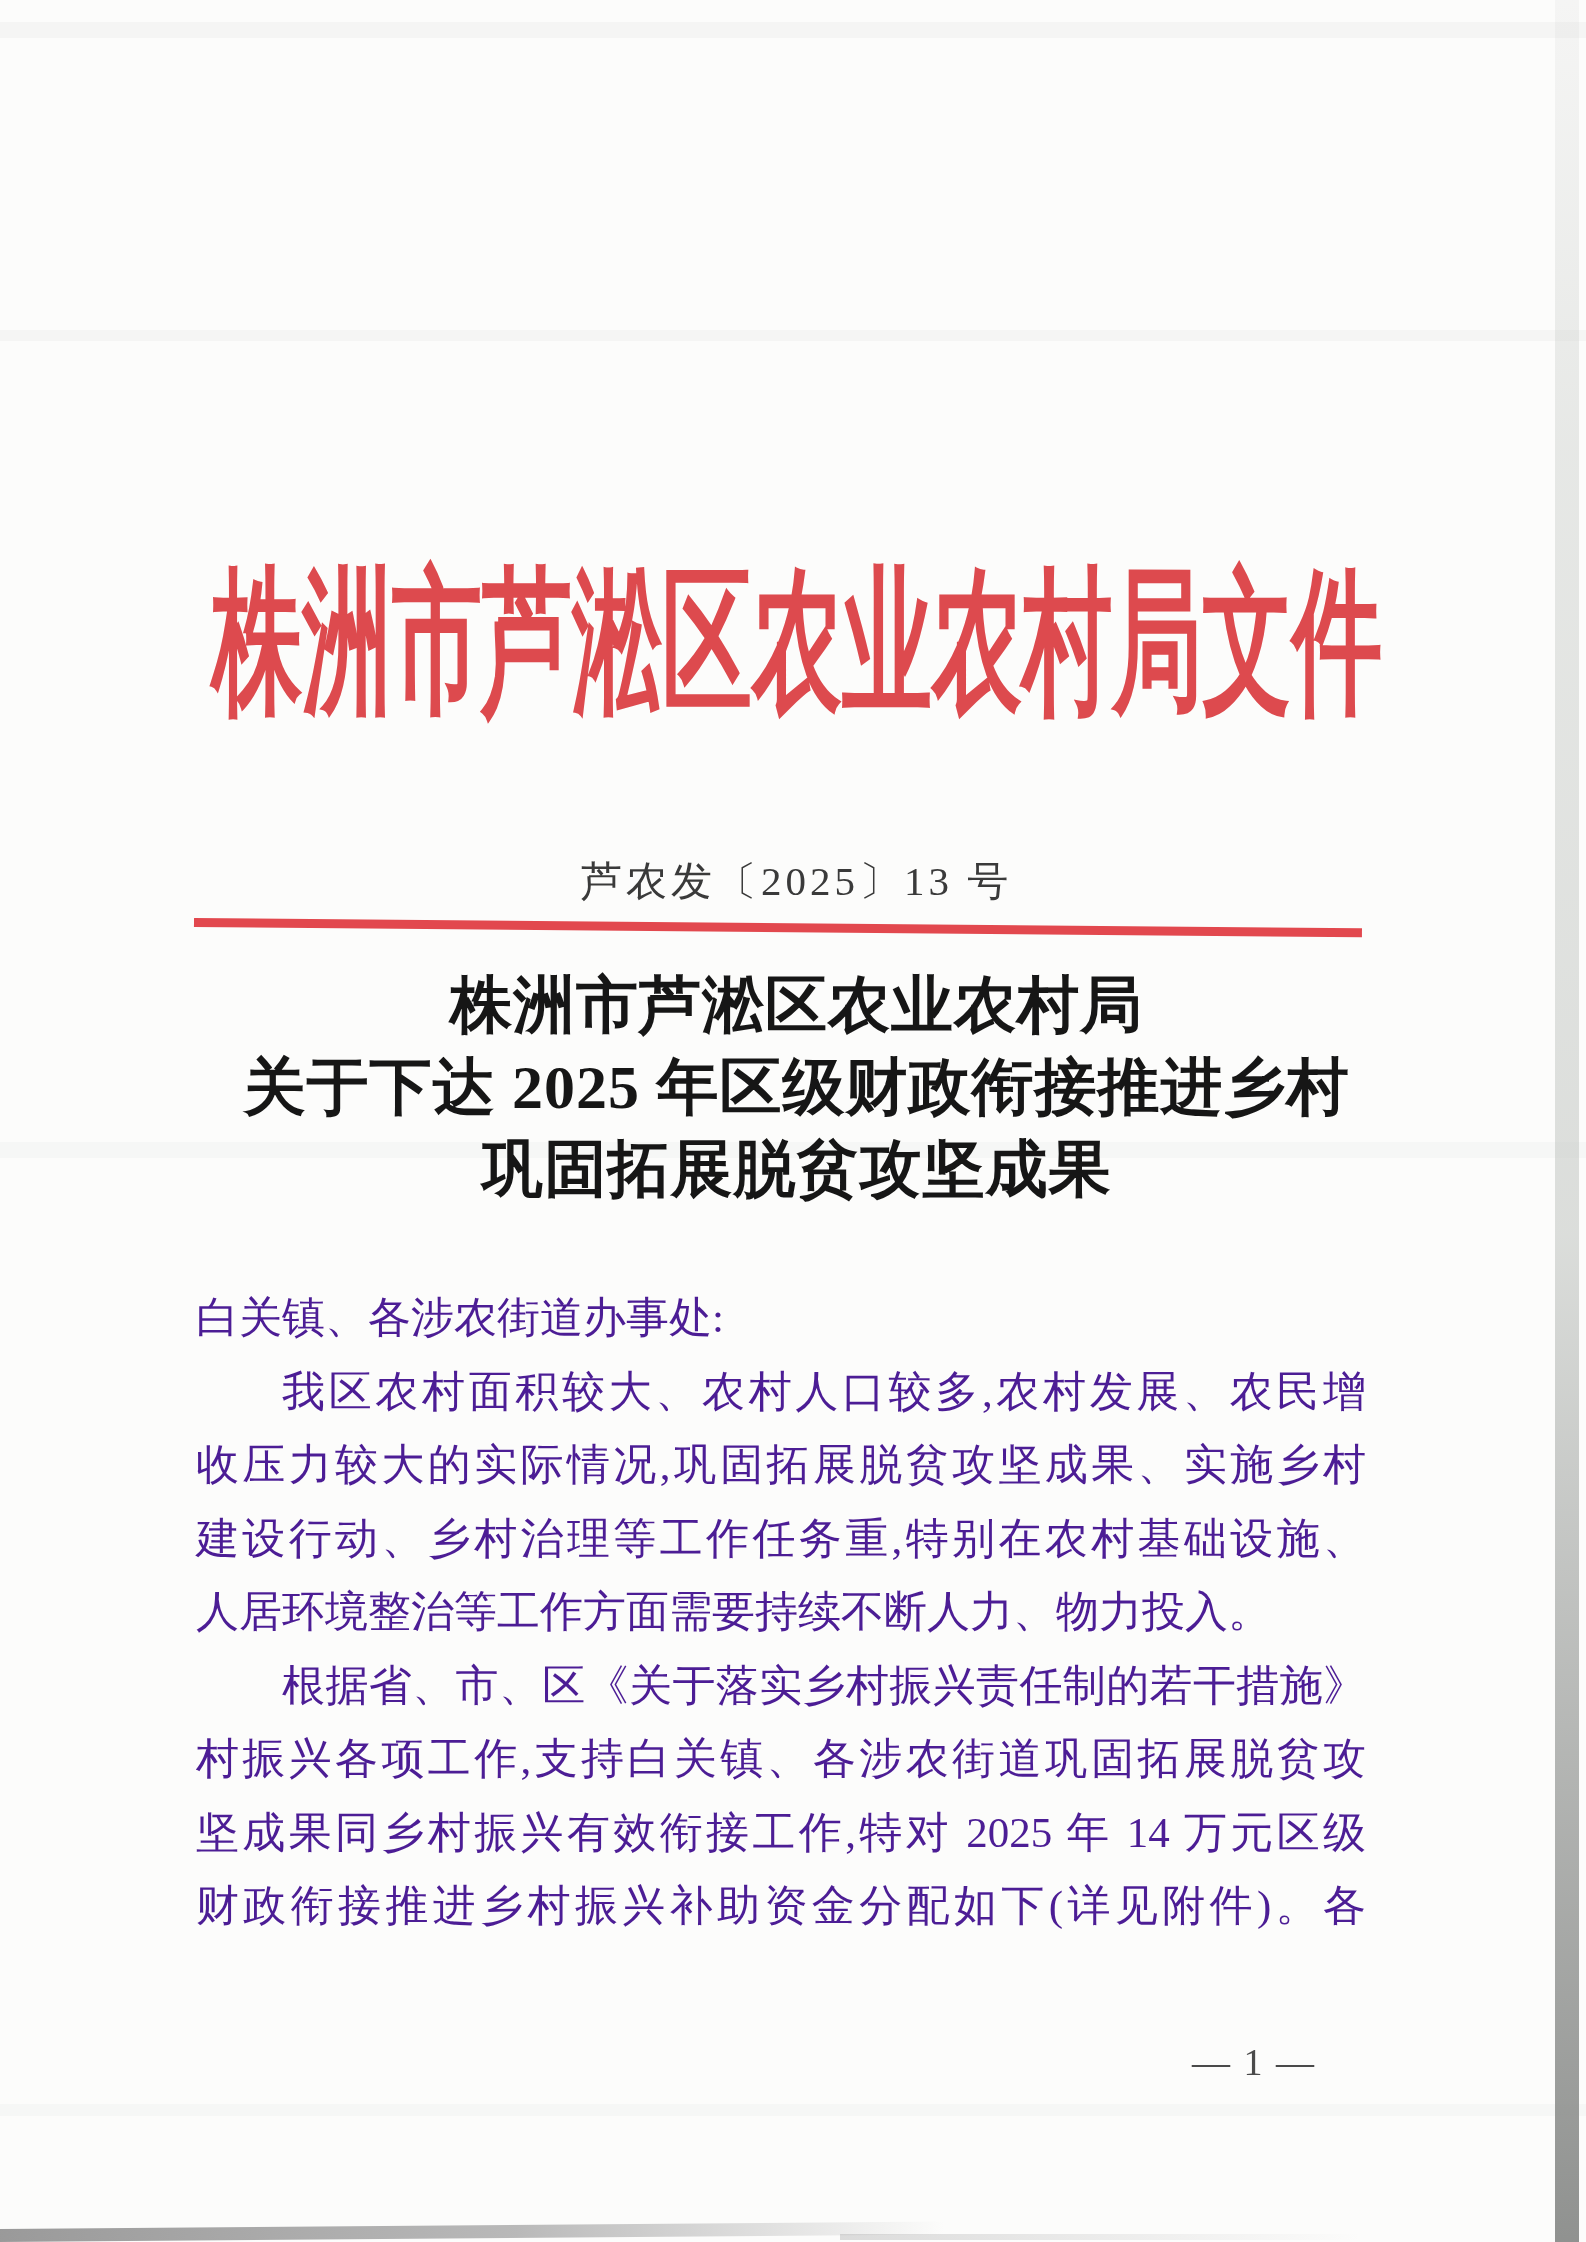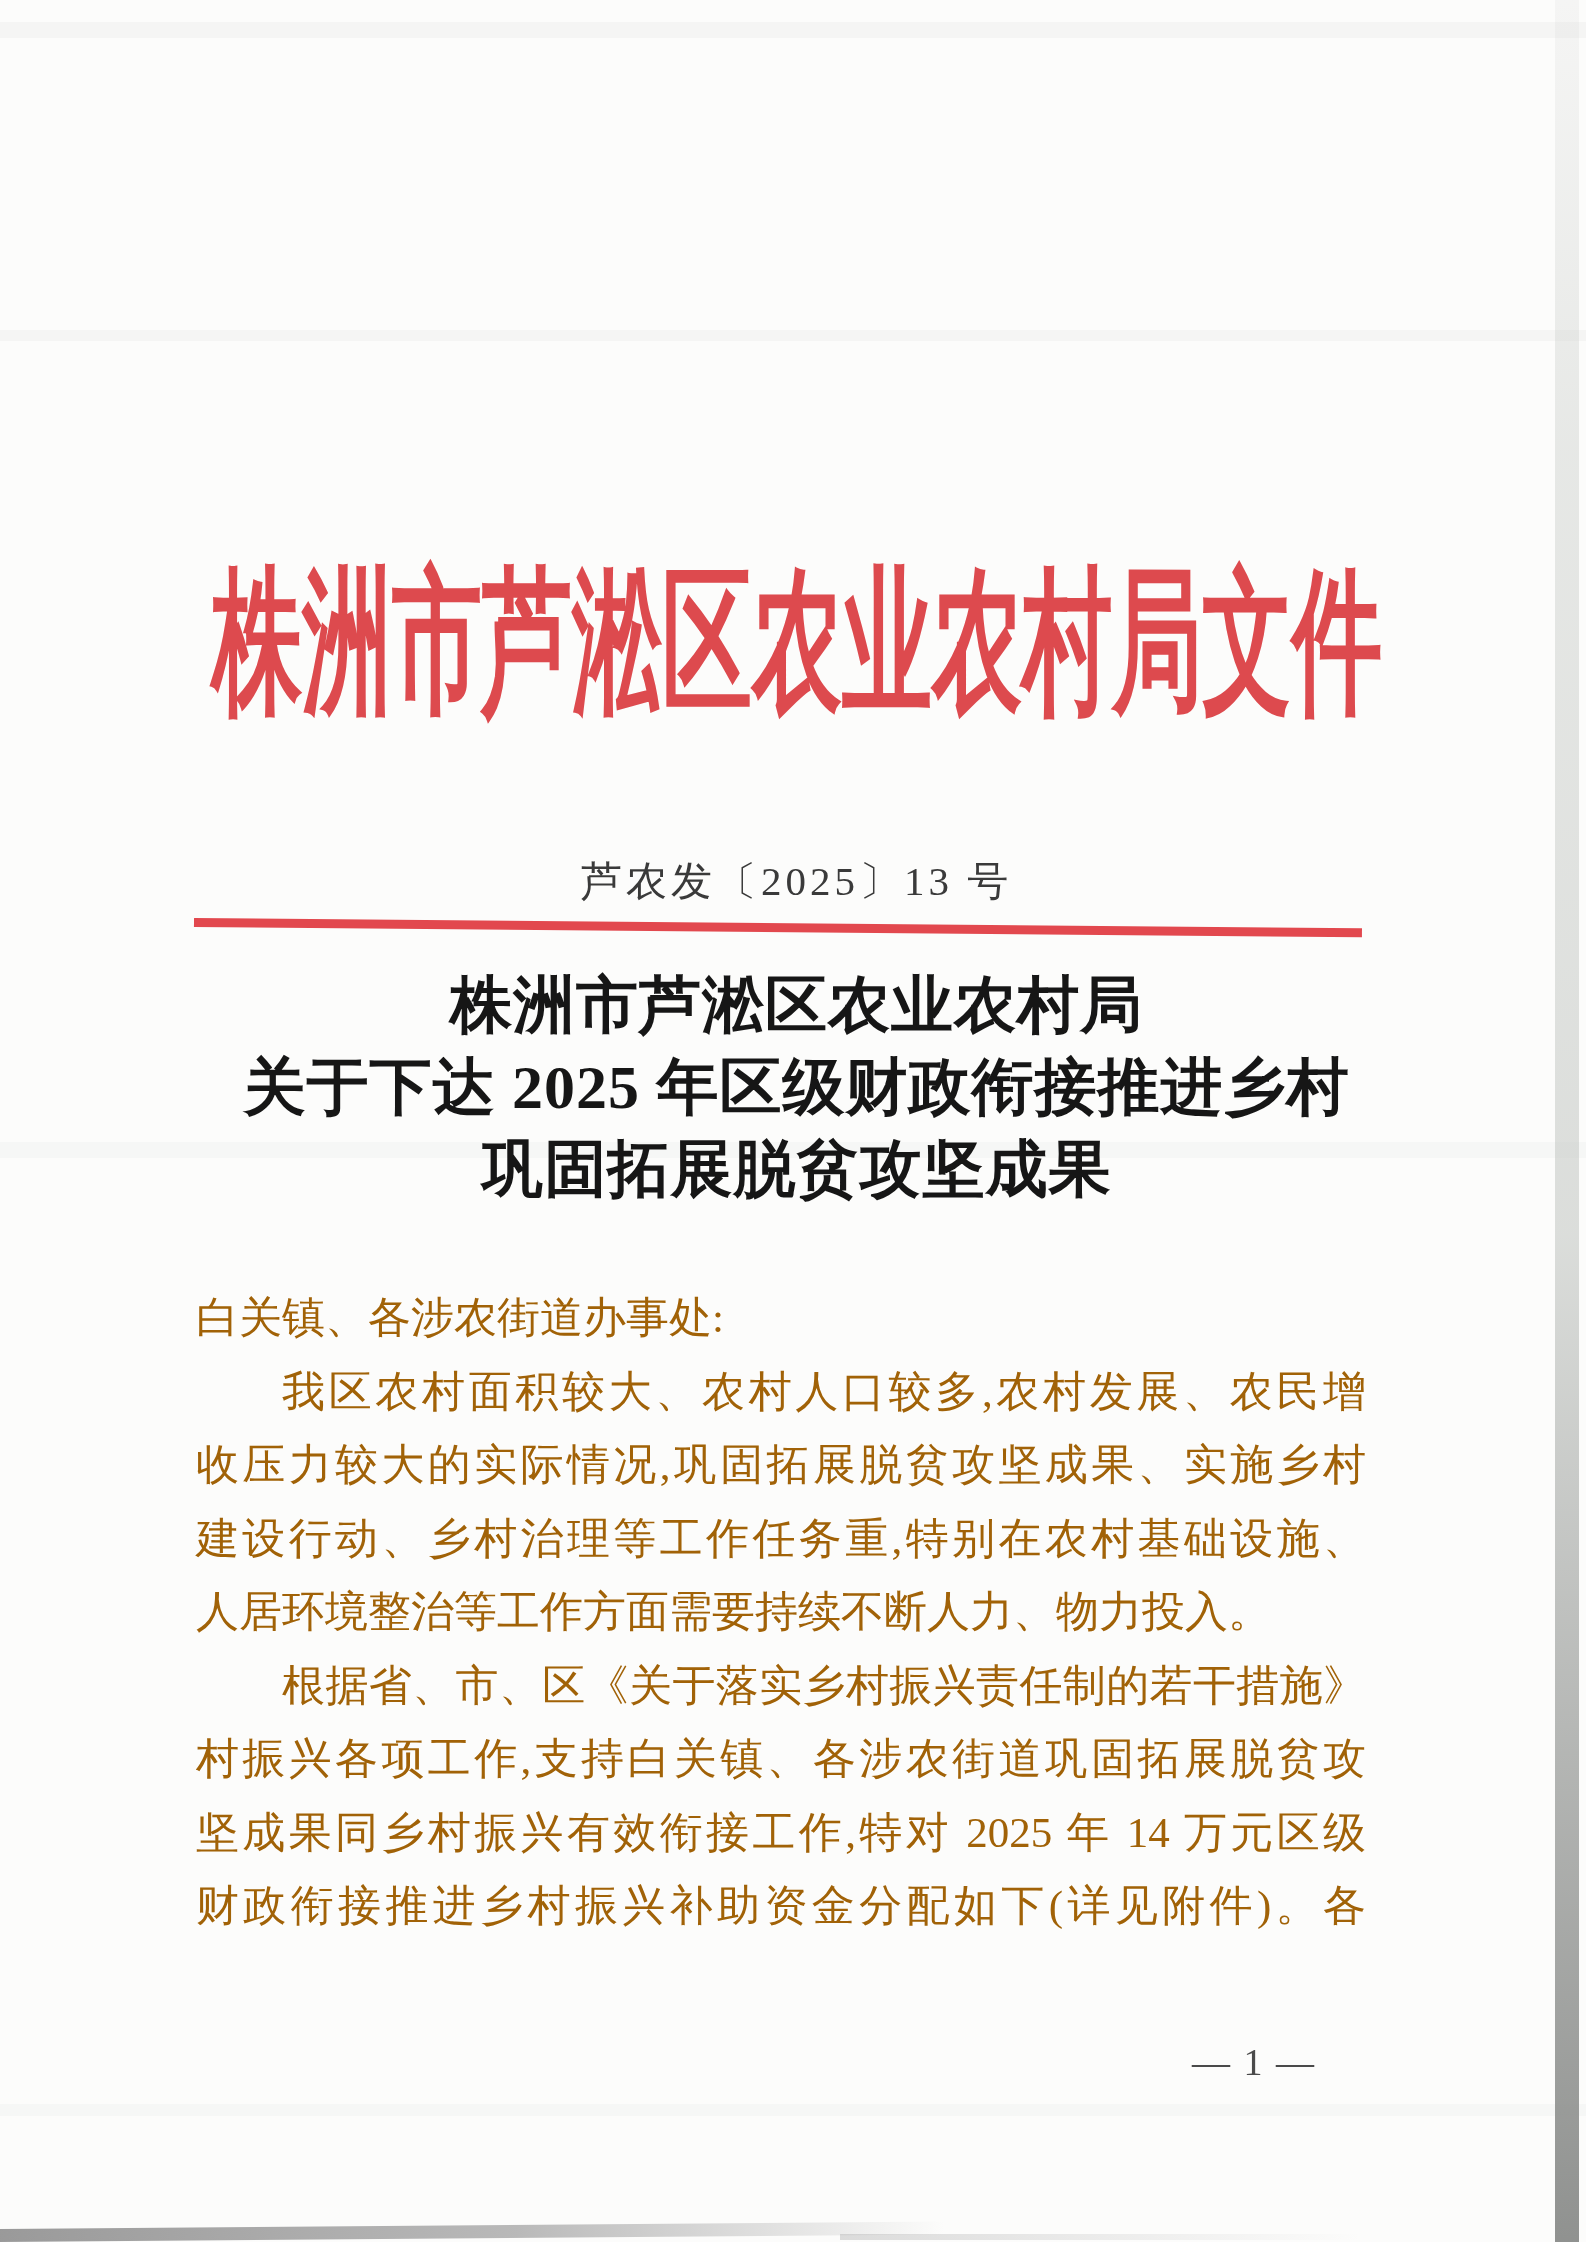--- a/index.html
+++ b/index.html
@@ -43,21 +43,21 @@
     position:absolute;top:964px;left:0;width:100%;
     text-align:center;
     font-size:62px;line-height:82px;
     font-weight:bold;color:#161616;
     letter-spacing:1px;
   }
   
   .body-text{
     position:absolute;top:1281px;left:196px;width:1170px;
     font-size:43px;line-height:73.5px;
-    color:#a16207;
+    color:#4c1d95;
     letter-spacing:0px;
   }
   .line{
     text-align:justify;
     text-align-last:justify;
     text-justify:inter-character;
     white-space:nowrap;
   }
   .line.no-just{text-align-last:left;white-space:normal;}
   .line.indent{text-indent:86px;}

